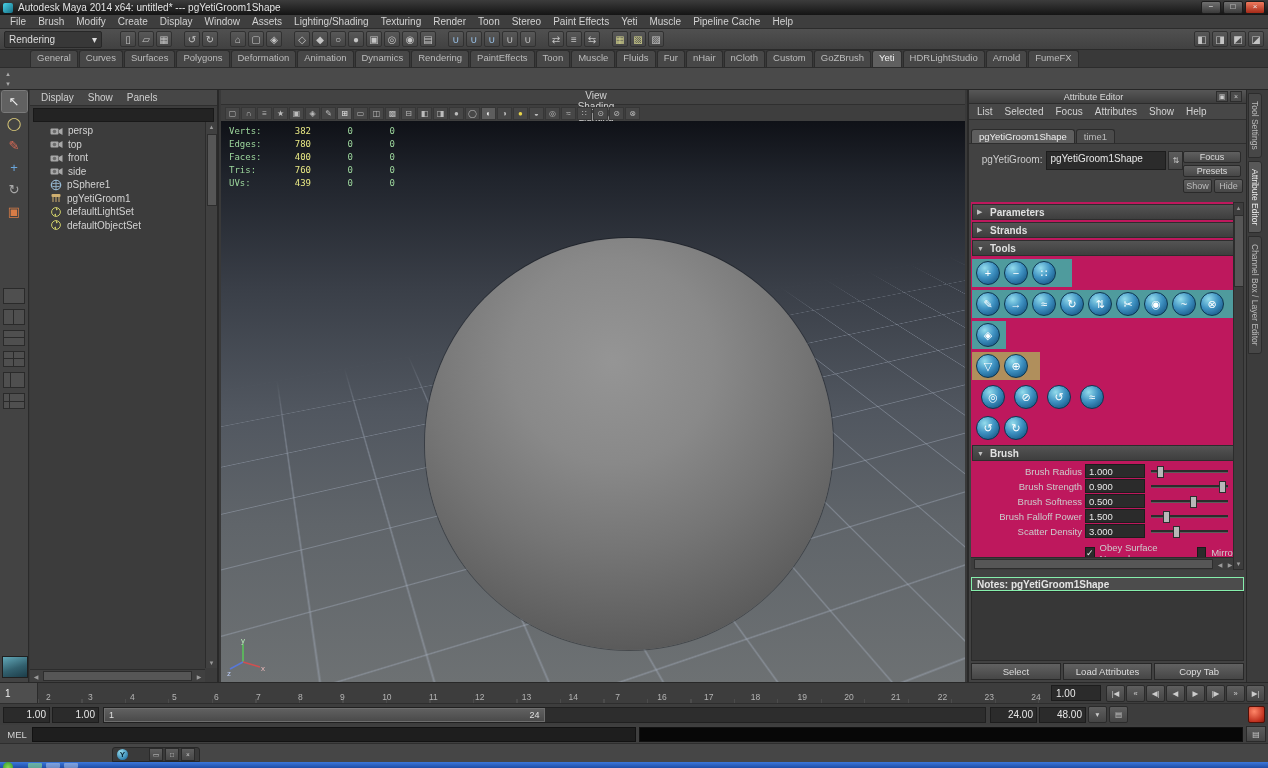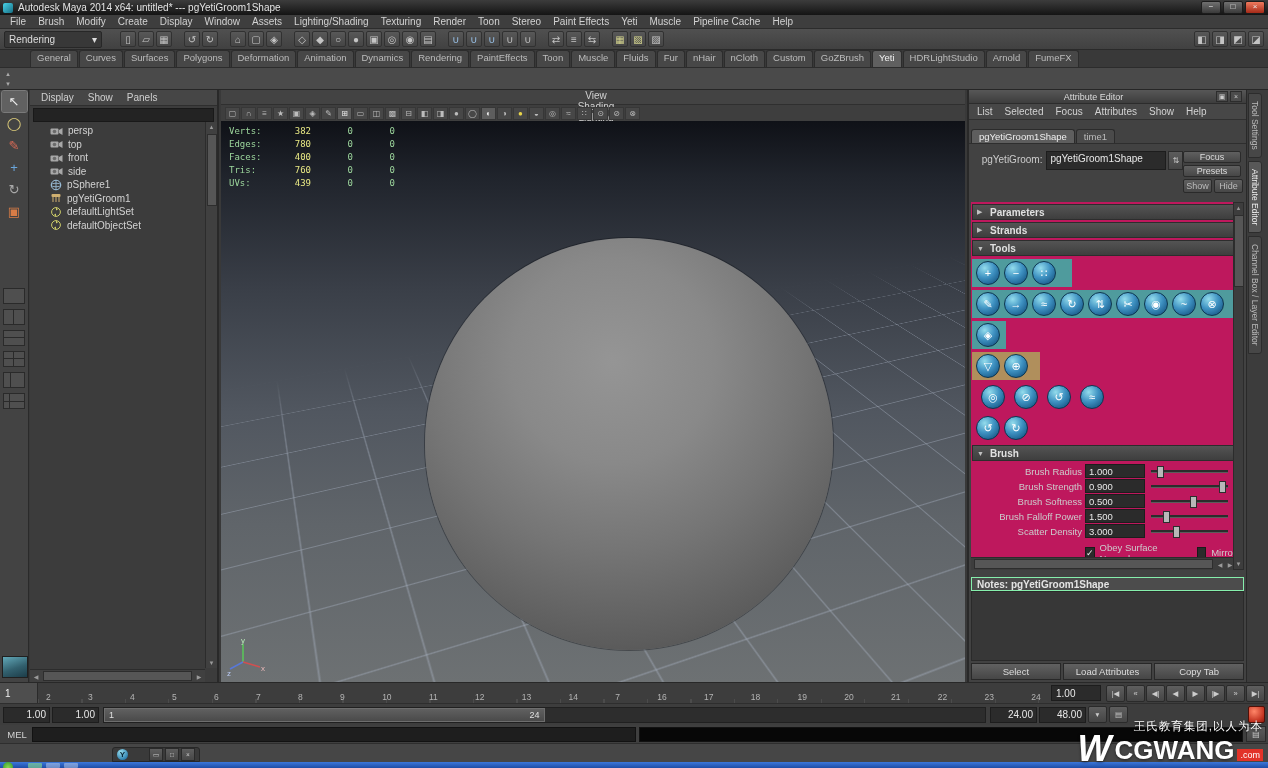--- a/index.html
+++ b/index.html
@@ -815,22 +815,14 @@
     </div>
   </div>
 
   <div id="taskbar">
     <span class="tb-orb"></span>
     <span class="tb-item" style="left:28px;background:rgba(140,220,140,.6);"></span>
     <span class="tb-item" style="left:46px;"></span>
     <span class="tb-item" style="left:64px;"></span>
   </div>
 
-  <div id="watermark">
-    <span class="wm-cn">王氏教育集团,以人为本</span>
-    <div class="wm-row">
-      <span class="wm-w">W</span>
-      <span class="wm-brand">CGWANG</span>
-      <span class="wm-com">.com</span>
-    </div>
-  </div>
 
 </div>
 
 </body></html>

